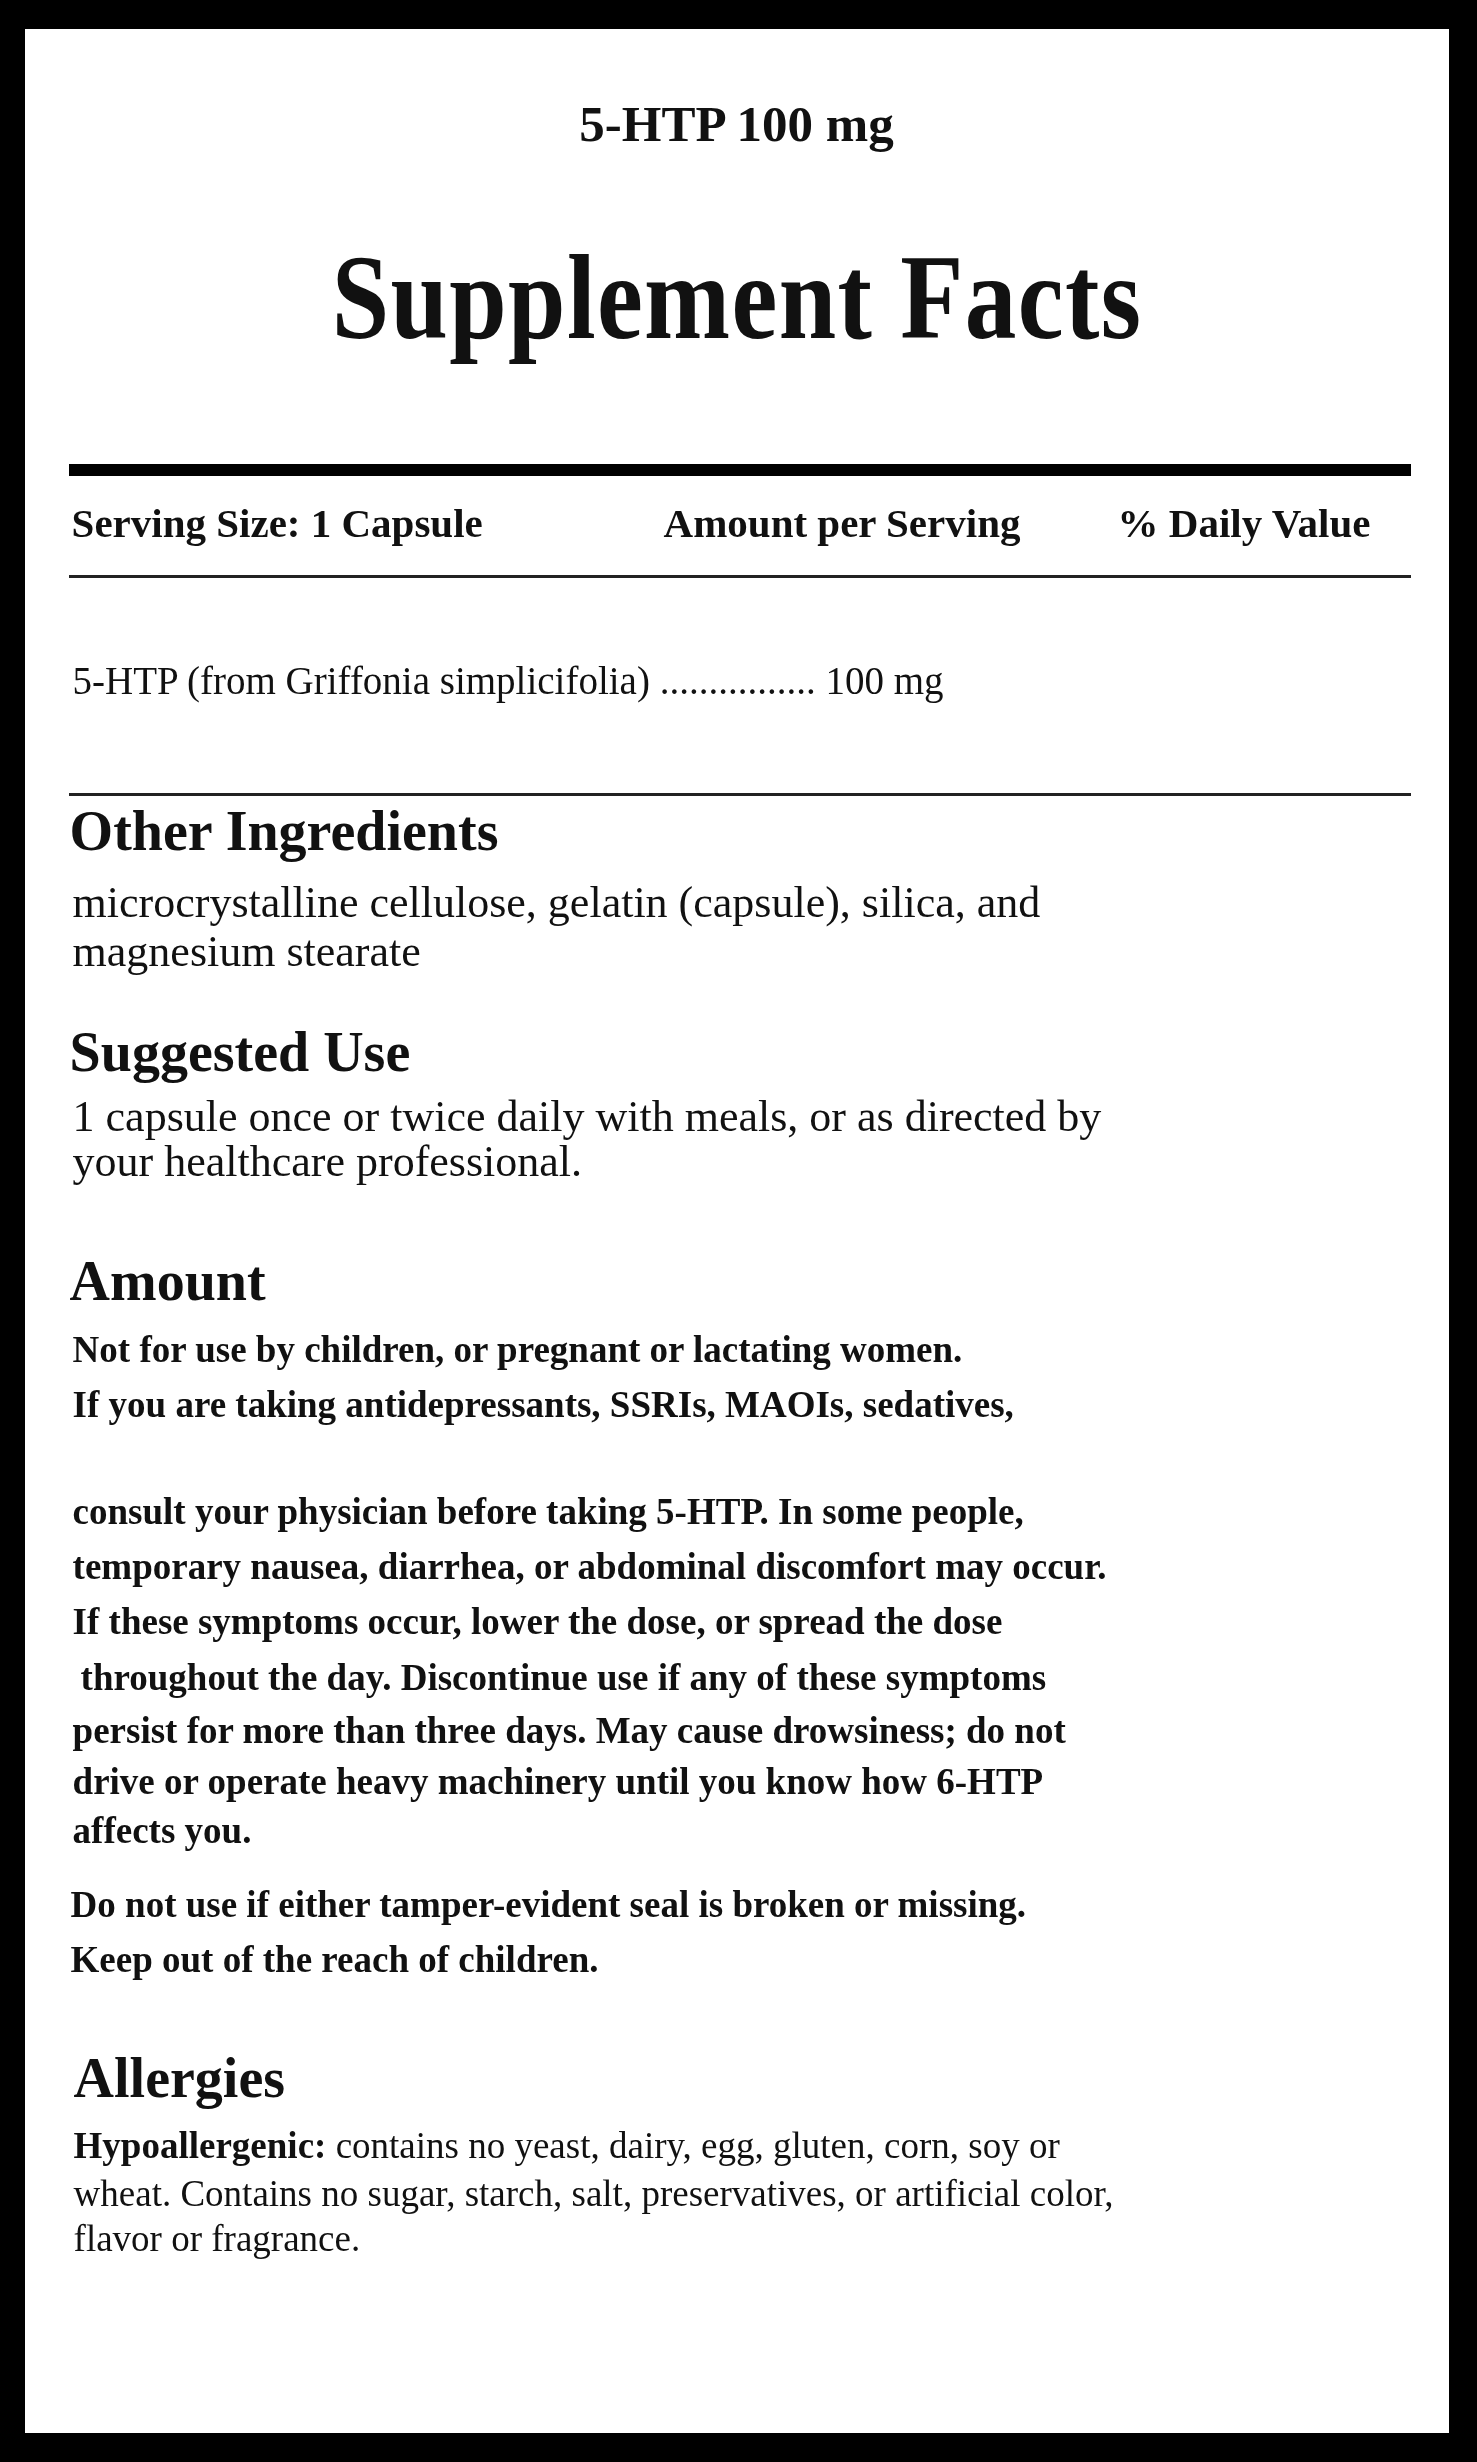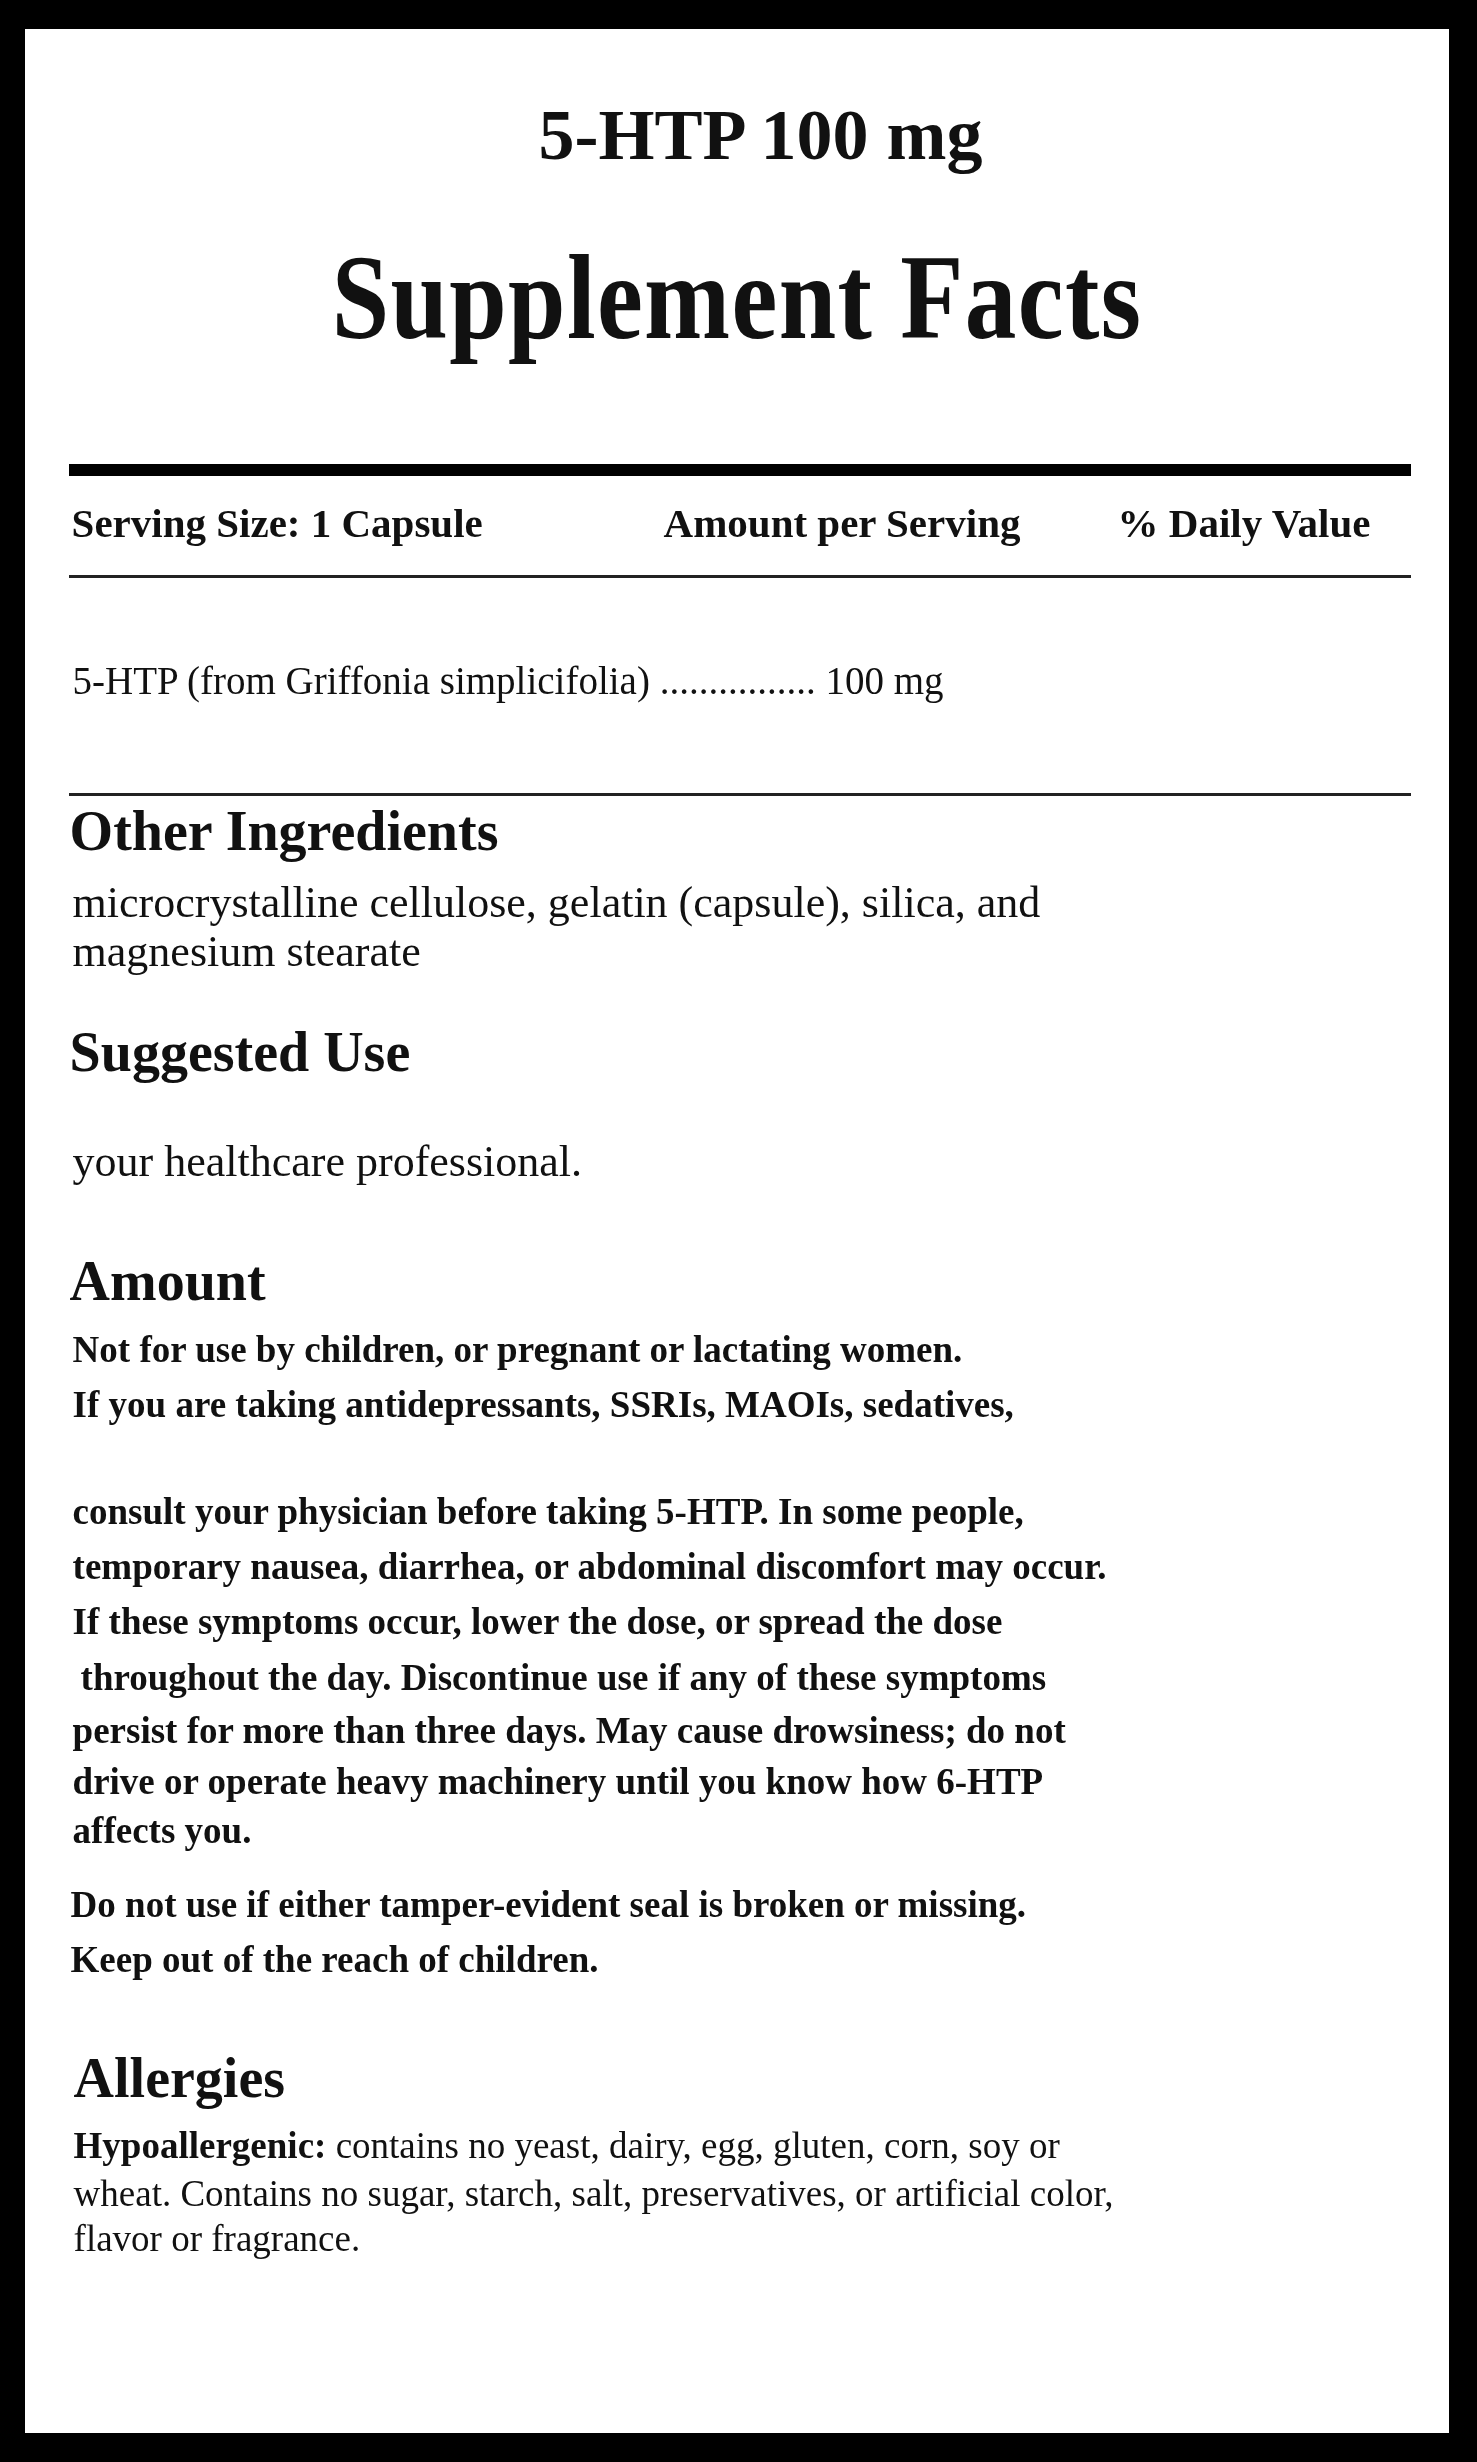--- a/index.html
+++ b/index.html
@@ -26,24 +26,23 @@
   .abs {
     position: absolute;
     white-space: nowrap;
     line-height: 1;
   }
   .product-name {
     left: 0;
     width: 1424px;
     text-align: center;
     top: 70px;
-    font-size: 72px;
+    font-size: 51px;
     font-weight: bold;
     letter-spacing: 0px;
-    padding-left: 24px;
   }
   .facts-title {
     left: 0;
     width: 1424px;
     text-align: center;
     top: 209px;
     font-size: 120px;
     font-weight: bold;
     letter-spacing: 1.6px;
     transform: scaleX(0.86);
@@ -116,20 +115,21 @@
     <span>100 mg</span>
   </div>
 
   <div class="rule-thin" style="top:764px;"></div>
 
   <div class="abs section-heading" style="top:774px;">Other Ingredients</div>
   <div class="abs body-line" style="top:852px;">microcrystalline cellulose, gelatin (capsule), silica, and</div>
   <div class="abs body-line" style="top:901px;">magnesium stearate</div>
 
   <div class="abs section-heading" style="top:995px;">Suggested Use</div>
+  <div class="abs body-line" style="top:1066px;">1 capsule once or twice daily with meals, or as directed by</div>
   <div class="abs body-line" style="top:1111px;">your healthcare professional.</div>
 
   <div class="abs section-heading" style="top:1224px;">Amount</div>
   <div class="abs warn-line" style="top:1302px;">Not for use by children, or pregnant or lactating women.</div>
   <div class="abs warn-line" style="top:1357px;">If you are taking antidepressants, SSRIs, MAOIs, sedatives,</div>
   <div class="abs warn-line" style="top:1464px;">consult your physician before taking 5-HTP. In some people,</div>
   <div class="abs warn-line" style="top:1519px;">temporary nausea, diarrhea, or abdominal discomfort may occur.</div>
   <div class="abs warn-line" style="top:1574px;">If these symptoms occur, lower the dose, or spread the dose</div>
   <div class="abs warn-line" style="top:1630px;margin-left:8px;">throughout the day. Discontinue use if any of these symptoms</div>
   <div class="abs warn-line" style="top:1683px;">persist for more than three days. May cause drowsiness; do not</div>

